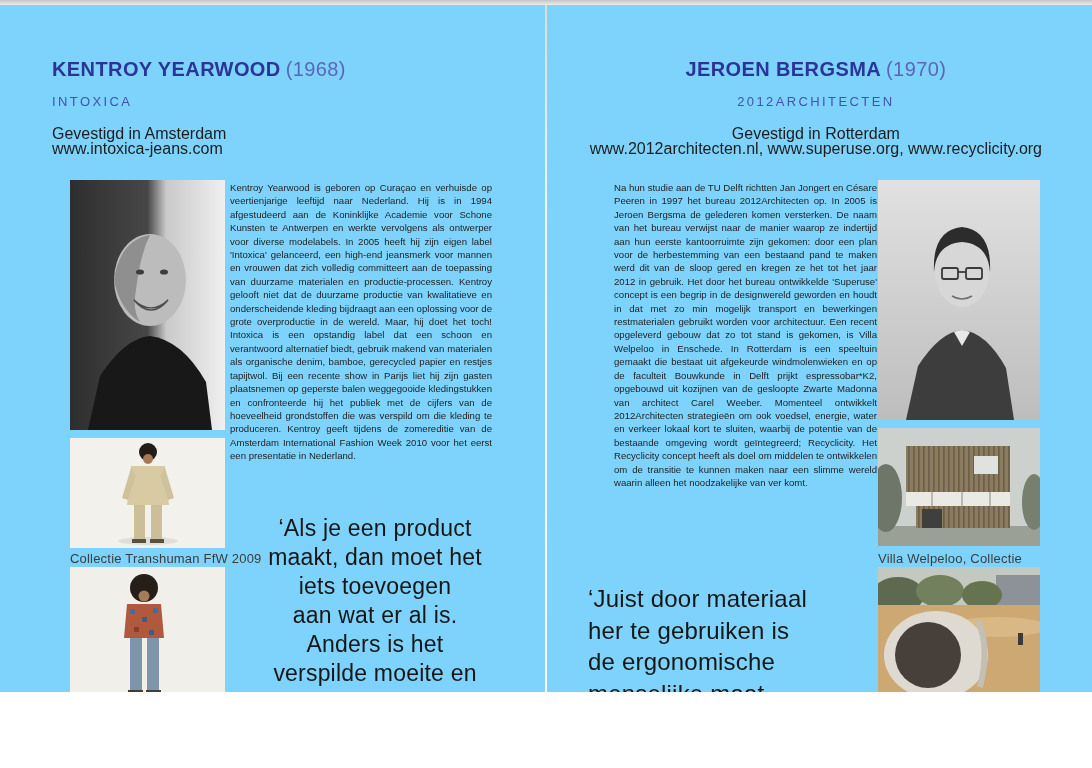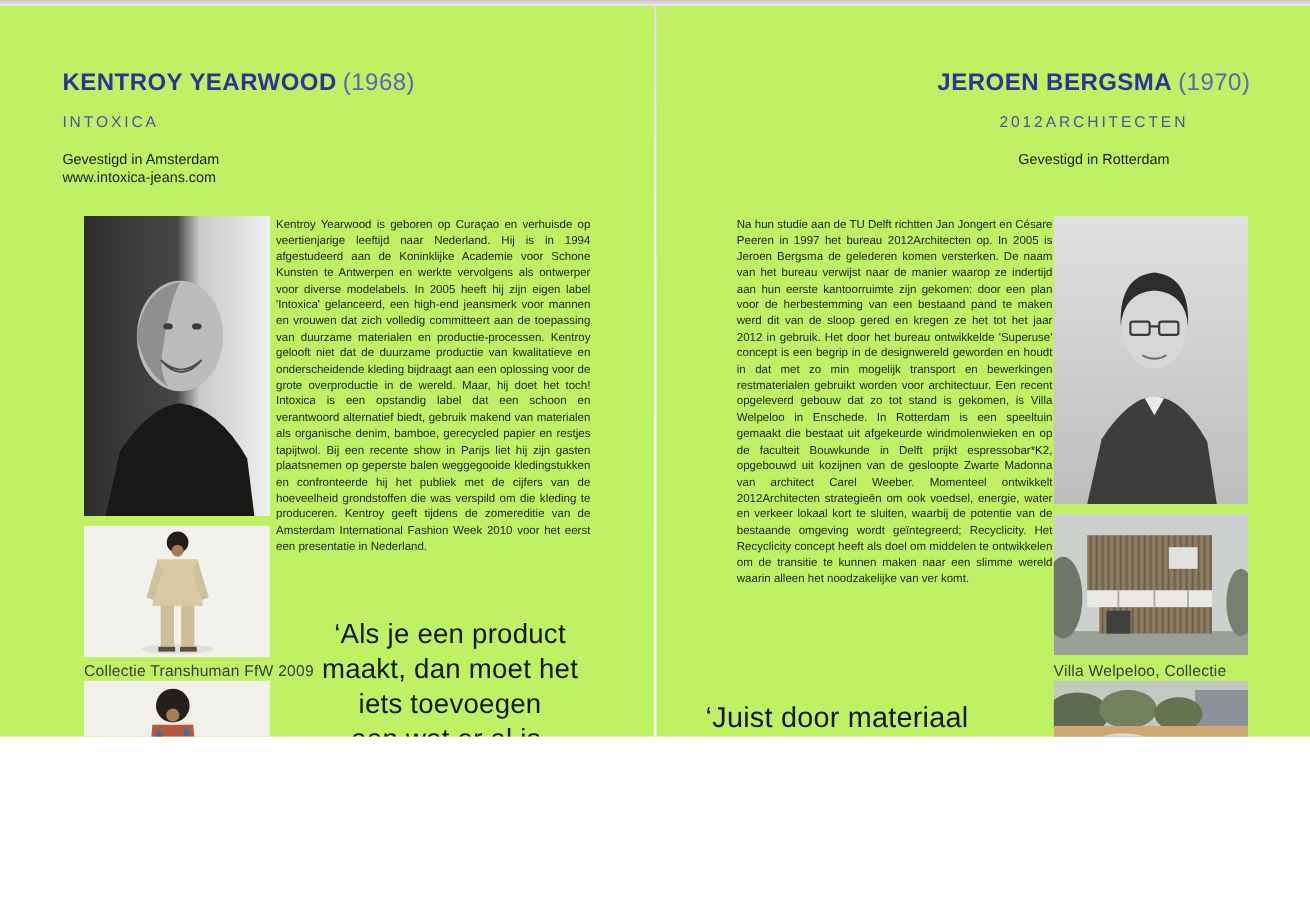--- a/index.html
+++ b/index.html
@@ -1,32 +1,32 @@
 <!DOCTYPE html>
 <html><head>
 <meta charset="utf-8">
 <style>
   html,body { margin:0; padding:0; background:#ffffff; }
   .spread {
-    position:relative; width:1092px; height:614px; background:#bef264;
+    position:relative; width:1092px; height:692px; background:#7dd3fc;
     font-family:"Liberation Sans", sans-serif; overflow:hidden;
   }
   .scan-top { position:absolute; top:0; left:0; width:1092px; height:5px;
     background:linear-gradient(to bottom,#c6c6c6,#ececec); }
   .gutter { position:absolute; left:545px; top:5px; height:763px; width:2px;
     background:linear-gradient(to bottom, #dcdcdc, #f6f6f6 30%, #fbfbfb); }
 
   
   .hdr { position:absolute; top:58px; }
   .hdr-left { left:52px; text-align:left; }
   .hdr-right { right:50px; text-align:center; }
   .title { font-size:20px; font-weight:bold; color:#2b3499; letter-spacing:0.4px; }
   .title .year { font-weight:normal; color:#5c66b8; margin-left:5px; }
   .sublabel { margin-top:13px; font-size:13px; letter-spacing:2.4px; color:#4353ae; }
-  .meta { margin-top:17px; font-size:12px; line-height:15px; color:#1c1c1c; }
+  .meta { margin-top:17px; font-size:16px; line-height:15px; color:#1c1c1c; }
 
   
   .bio { position:absolute; top:181px; text-align:justify; color:#1f1f1f;
     font-size:9.6px; line-height:13.4px; }
   #bio-left { left:230px; width:262px; }
   #bio-right { left:614px; width:263px; }
 
   
   .pullquote { position:absolute; white-space:pre-line; color:#161616; letter-spacing:0.2px; }
   #quote-left { left:230px; width:290px; top:514px; text-align:center;
@@ -141,20 +141,21 @@
 
   <div class="pageno" id="pn-left">28</div>
 
   <div class="hdr hdr-right">
     <div class="title">
       <span>JEROEN BERGSMA</span><span class="year">(1970)</span>
     </div>
     <div class="sublabel">2012ARCHITECTEN</div>
     <div class="meta">
       <div>Gevestigd in Rotterdam</div>
+      <div>www.2012architecten.nl, www.superuse.org, www.recyclicity.org</div>
     </div>
   </div>
 
   <div class="bio" id="bio-right">Na hun studie aan de TU Delft richtten Jan Jongert en Césare Peeren in 1997 het bureau 2012Architecten op. In 2005 is Jeroen Bergsma de gelederen komen versterken. De naam van het bureau verwijst naar de manier waarop ze indertijd aan hun eerste kantoorruimte zijn gekomen: door een plan voor de herbestemming van een bestaand pand te maken werd dit van de sloop gered en kregen ze het tot het jaar 2012 in gebruik. Het door het bureau ontwikkelde 'Superuse' concept is een begrip in de designwereld geworden en houdt in dat met zo min mogelijk transport en bewerkingen restmaterialen gebruikt worden voor architectuur. Een recent opgeleverd gebouw dat zo tot stand is gekomen, is Villa Welpeloo in Enschede. In Rotterdam is een speeltuin gemaakt die bestaat uit afgekeurde windmolenwieken en op de faculteit Bouwkunde in Delft prijkt espressobar*K2, opgebouwd uit kozijnen van de gesloopte Zwarte Madonna van architect Carel Weeber. Momenteel ontwikkelt 2012Architecten strategieën om ook voedsel, energie, water en verkeer lokaal kort te sluiten, waarbij de potentie van de bestaande omgeving wordt geïntegreerd; Recyclicity. Het Recyclicity concept heeft als doel om middelen te ontwikkelen om de transitie te kunnen maken naar een slimme wereld waarin alleen het noodzakelijke van ver komt.</div>
 
   <div class="pullquote" id="quote-right">‘Juist door materiaal
 her te gebruiken is
 de ergonomische
 menselijke maat
 al aanwezig.’</div>

